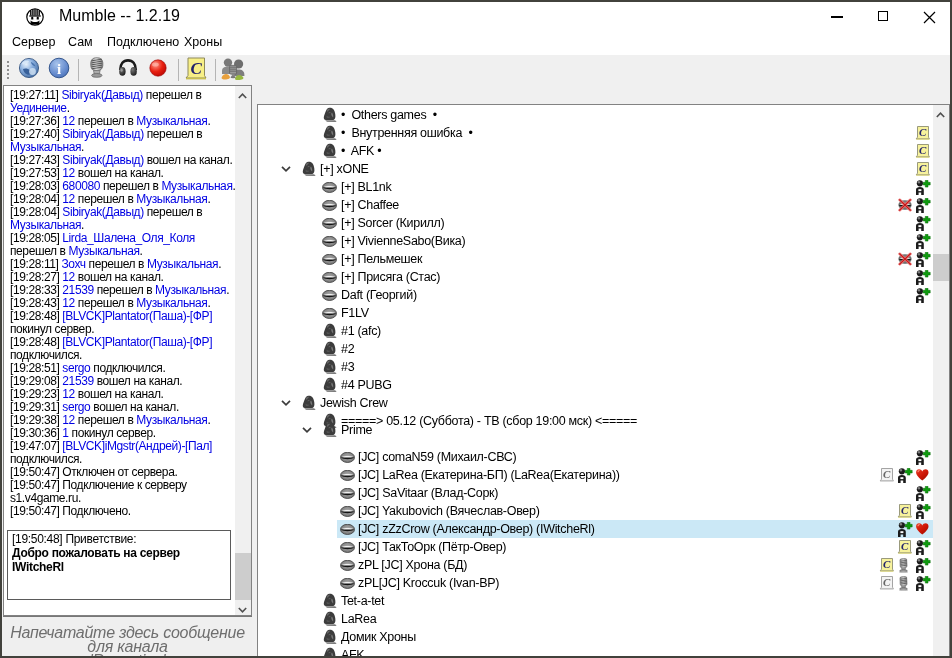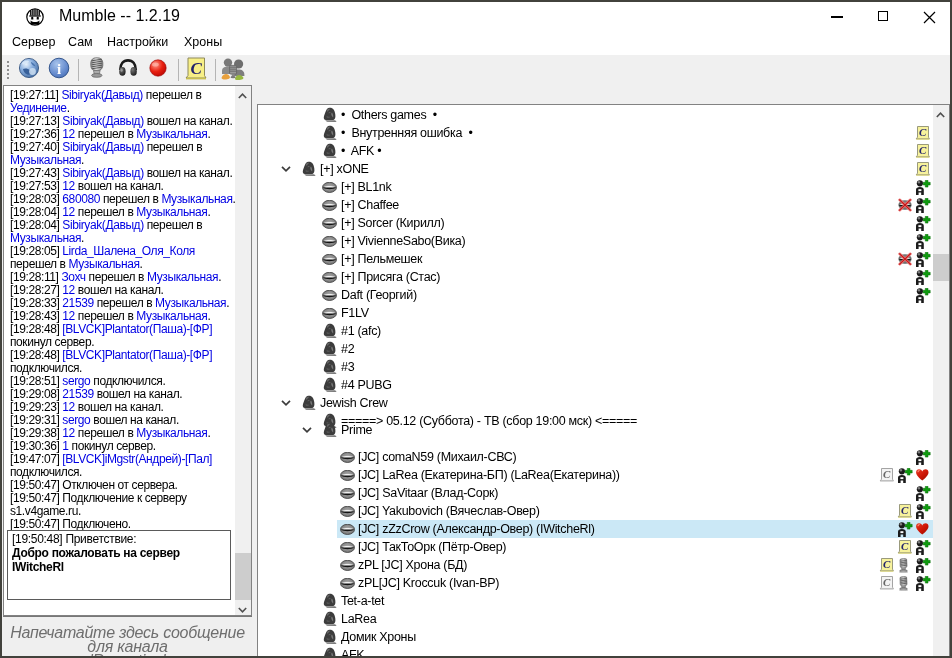--- a/index.html
+++ b/index.html
@@ -43,21 +43,21 @@
     <div id="title">Mumble -- 1.2.19</div>
     <div style="position:absolute;left:829px;top:14px;width:12px;height:1.5px;background:#000"></div>
     <div style="position:absolute;left:876px;top:9px;width:10px;height:10px;border:1.2px solid #000"></div>
     <svg style="position:absolute;left:921px;top:9px" width="13" height="13">
       <path d="M1,1 L12,12 M12,1 L1,12" stroke="#000" stroke-width="1.2"></path>
     </svg>
 </div>
 <div id="menubar">
   <div class="menu" style="left:10px">Сервер</div>
   <div class="menu" style="left:66px">Сам</div>
-  <div class="menu" style="left:105px">Настройки</div>
+  <div class="menu" style="left:105px">Подключено</div>
   <div class="menu" style="left:182px">Хроны</div>
 </div>
 <div id="toolbar">
 <div style="position:absolute;left:5px;top:6px;width:2px;height:18px;background:repeating-linear-gradient(#909090 0 2px, #f0f0f0 2px 4px)"></div>
     <div style="position:absolute;left:16px;top:2px">
       <svg width="22" height="22" viewBox="0 0 22 22">
         <defs>
           <radialGradient id="gb" cx="0.35" cy="0.3" r="0.9">
             <stop offset="0" stop-color="#e8f2fc"></stop>
             <stop offset="0.4" stop-color="#89aede"></stop>
@@ -149,21 +149,20 @@
         <path d="M11.4,17 L14.8,17 L14.2,19.4 L12,19.4 Z" fill="#888"></path>
         <ellipse cx="13.1" cy="20.2" rx="2.6" ry="1.1" fill="#777"></ellipse>
       </svg>
     </div>
 </div>
 
 <div id="logpanel">
   <div id="logtext">
 <div>[19:27:11] <span class="b">Sibiryak(Давыд)</span> перешел в</div>
 <div><span class="b">Уединение</span>.</div>
-<div>[19:27:13] <span class="b">Sibiryak(Давыд)</span> вошел на канал.</div>
 <div>[19:27:36] <span class="b">12</span> перешел в <span class="b">Музыкальная</span>.</div>
 <div>[19:27:40] <span class="b">Sibiryak(Давыд)</span> перешел в</div>
 <div><span class="b">Музыкальная</span>.</div>
 <div>[19:27:43] <span class="b">Sibiryak(Давыд)</span> вошел на канал.</div>
 <div>[19:27:53] <span class="b">12</span> вошел на канал.</div>
 <div>[19:28:03] <span class="b">680080</span> перешел в <span class="b">Музыкальная</span>.</div>
 <div>[19:28:04] <span class="b">12</span> перешел в <span class="b">Музыкальная</span>.</div>
 <div>[19:28:04] <span class="b">Sibiryak(Давыд)</span> перешел в</div>
 <div><span class="b">Музыкальная</span>.</div>
 <div>[19:28:05] <span class="b">Lirda_Шалена_Оля_Коля</span></div>

